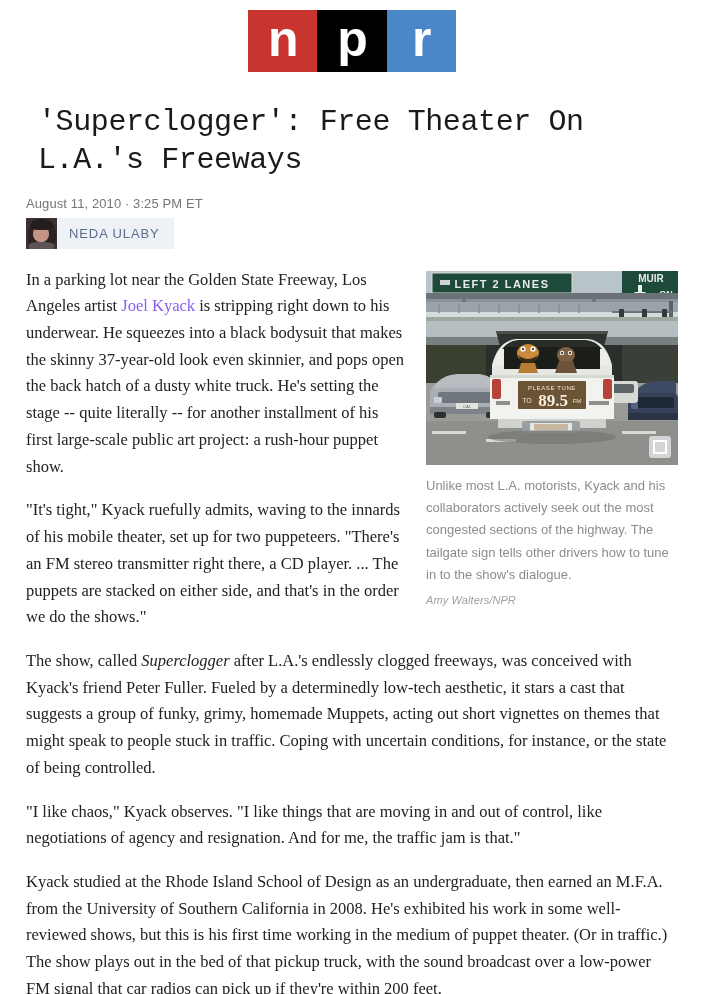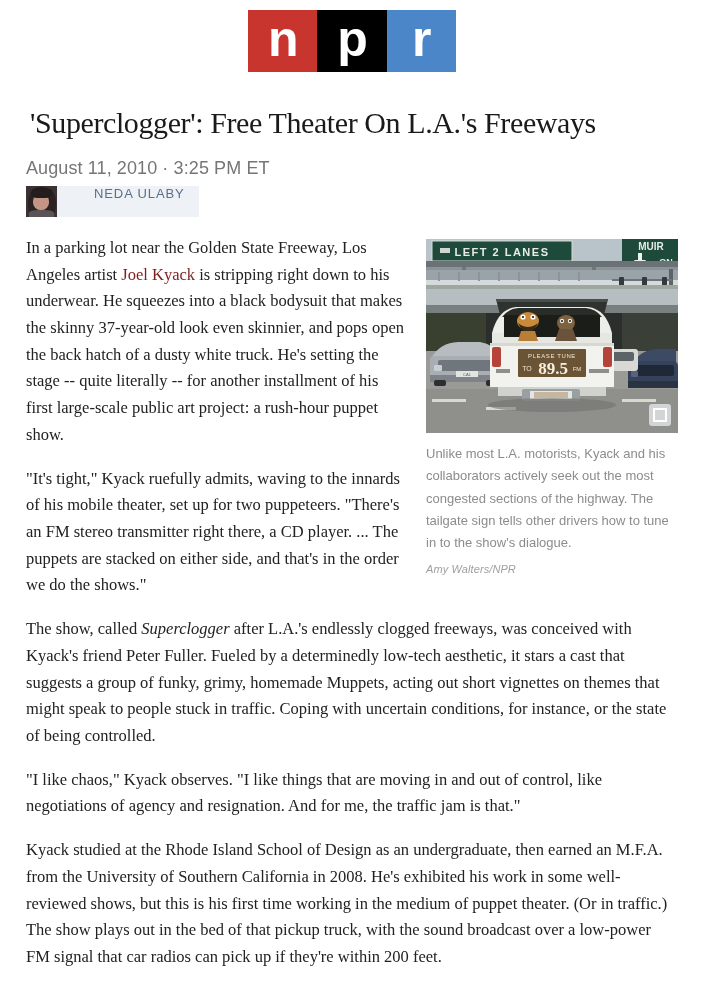--- a/index.html
+++ b/index.html
@@ -52,45 +52,44 @@
   .npr-r { background: #4a86c8; }
   .npr-glyph { position: relative; top: -2px; }
 
   
   .article {
     padding: 0 26px;
     box-sizing: border-box;
   }
 
   h1.headline {
-    margin: 32px 0 0 4px;
-    font-family: Liberation Serif, serif;
+    margin: 32px 0 0 12px;
+    font-family: Liberation Mono, monospace;
     font-size: 30px;
     line-height: 1.26;
     font-weight: 400;
     color: #1a1a1a;
     letter-spacing: -0.4px;
     max-width: 660px;
   }
 
   .dateline {
     margin-top: 16px;
     font-family: "Liberation Sans", sans-serif;
-    font-size: 18px;
+    font-size: 13px;
     color: #767676;
     letter-spacing: 0.1px;
   }
 
   .byline {
     margin-top: 7px;
     display: inline-flex;
-    align-items: flex-start;
+    align-items: center;
     background: #eef1f5;
     height: 31px;
-    gap: 25px;
   }
   .avatar {
     width: 31px;
     height: 31px;
     flex: 0 0 31px;
     position: relative;
     overflow: hidden;
     background: #3b3233;
   }
   .avatar .face {
@@ -145,21 +144,21 @@
     margin-top: 14px;
     font-family: "Liberation Serif", serif;
     font-size: 16.5px;
     line-height: 1.62;
     color: #222222;
   }
   .body-copy p {
     margin: 0 0 17px 0;
   }
   .body-copy a {
-    color: #7f1d1d;
+    color: #8b5cf6;
     text-decoration: none;
   }
   .body-copy em { font-style: italic; text-align: right; }
 
   
   figure.photo {
     float: right;
     width: 252px;
     margin: 4px 0 10px 20px;
   }

